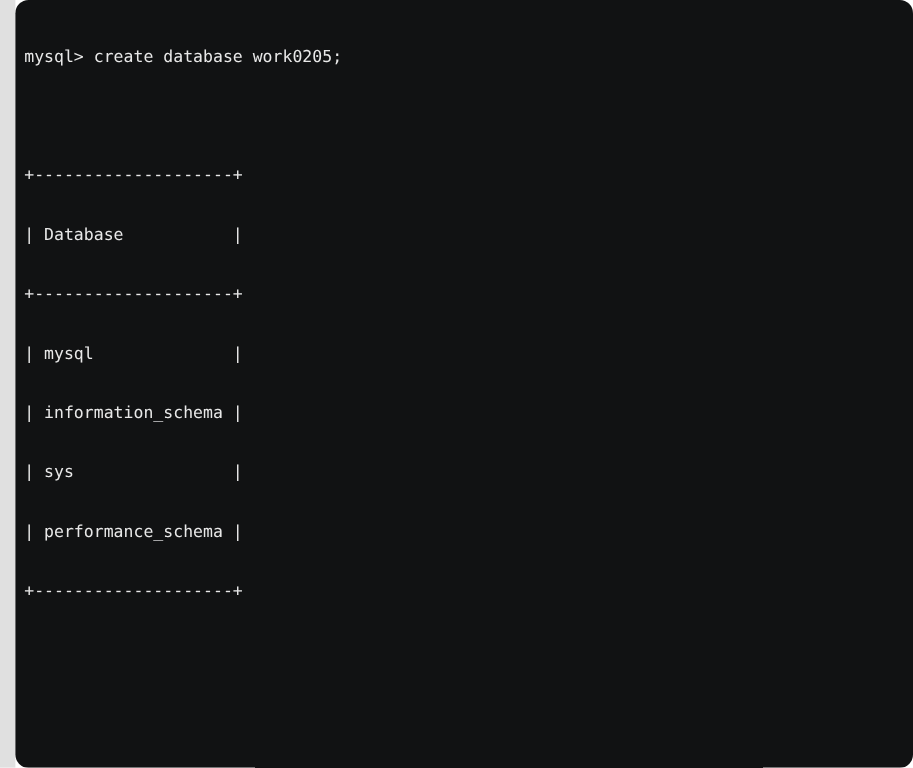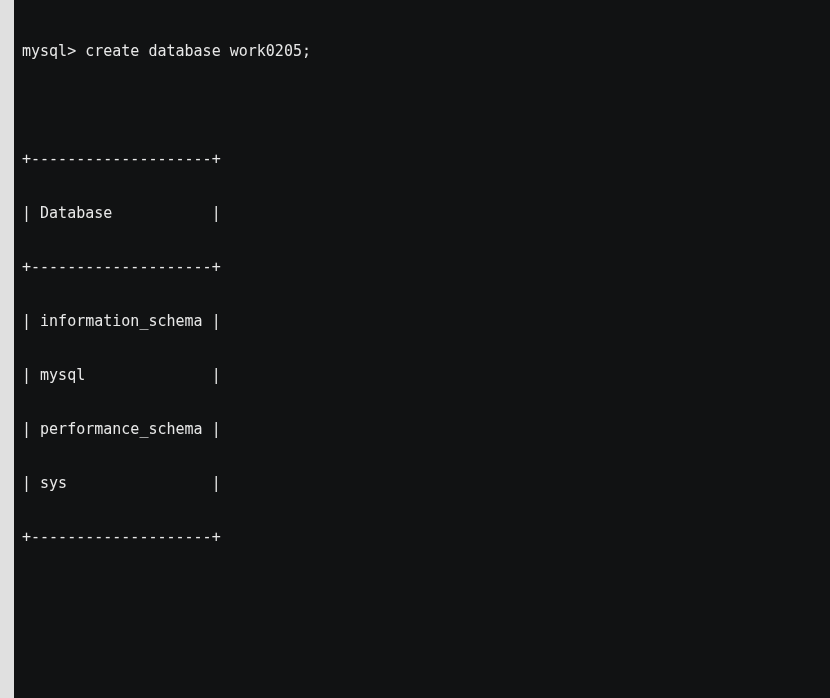--- a/index.html
+++ b/index.html
@@ -32,38 +32,39 @@
     left: 14px;
     top: 0;
     width: 816px;
     height: 698px;
     background: #111213;
     color: #e8e8e8;
     padding: 6px 8px 8px 8px;
     box-sizing: border-box;
     white-space: pre;
     overflow: hidden;
+    border-radius: 12px;
   }
   .line { display: block; min-height: 18px; }
 </style>
 </head>
 <body>
 
 <div class="frame">
   <div class="left-gutter"></div>
   <div class="terminal">
     <span class="line">mysql&gt; create database work0205;</span>
     <span class="line"></span>
     <span class="line">+--------------------+</span>
     <span class="line">| Database           |</span>
     <span class="line">+--------------------+</span>
+    <span class="line">| mysql              |</span>
     <span class="line">| information_schema |</span>
-    <span class="line">| mysql              |</span>
+    <span class="line">| sys                |</span>
     <span class="line">| performance_schema |</span>
-    <span class="line">| sys                |</span>
     <span class="line">+--------------------+</span>
     
     
     
     
     
     
     
     
     

